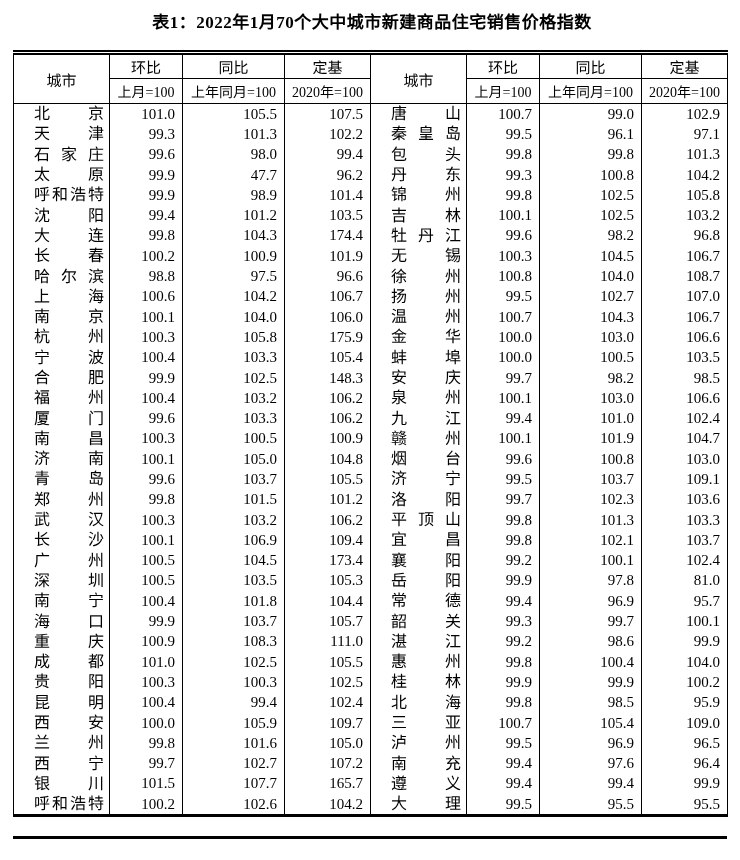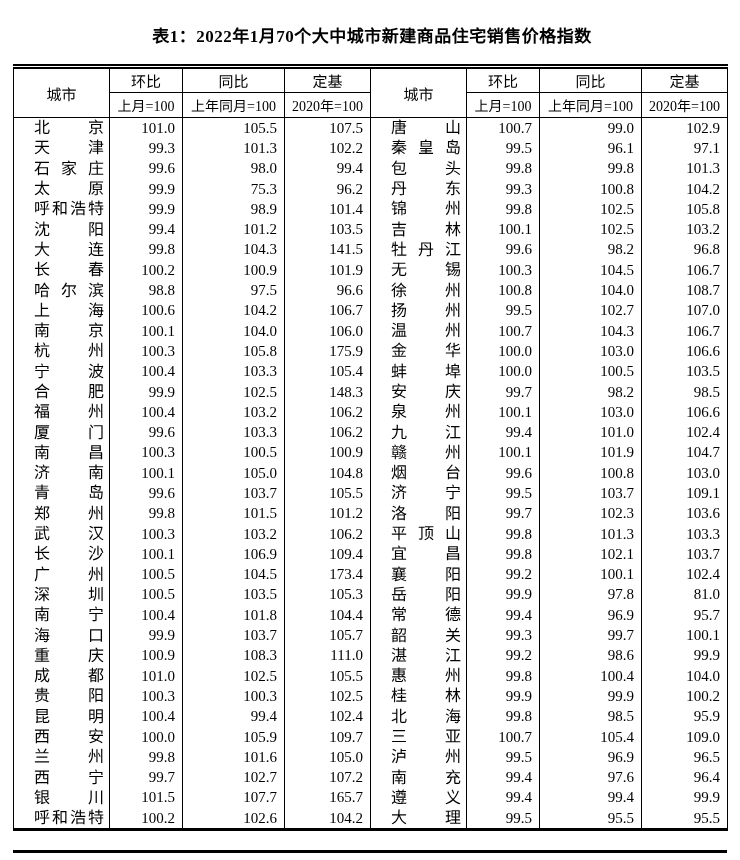--- a/index.html
+++ b/index.html
@@ -15,21 +15,21 @@
   .page {
     position: relative;
     width: 740px;
     height: 860px;
     background: #ffffff;
   }
   .title {
     text-align: center;
     font-weight: bold;
     font-size: 17px;
-    padding-top: 22px;
+    padding-top: 8px;
     margin: 0 0 17px 4px;
     letter-spacing: 0.5px;
   }
   table.price-table {
     border-collapse: collapse;
     table-layout: fixed;
     width: 714px;
     margin-left: 13px;
     border-top: 5px double #000;
     border-bottom: 3px solid #000;
@@ -143,21 +143,21 @@
           <td class="num">98.0</td>
           <td class="num">99.4</td>
           <td class="city-td"><span class="city-name">包头</span></td>
           <td class="num">99.8</td>
           <td class="num">99.8</td>
           <td class="num">101.3</td>
         </tr>
         <tr>
           <td class="city-td"><span class="city-name">太原</span></td>
           <td class="num">99.9</td>
-          <td class="num">75.3</td>
+          <td class="num">47.7</td>
           <td class="num">96.2</td>
           <td class="city-td"><span class="city-name">丹东</span></td>
           <td class="num">99.3</td>
           <td class="num">100.8</td>
           <td class="num">104.2</td>
         </tr>
         <tr>
           <td class="city-td"><span class="city-name">呼和浩特</span></td>
           <td class="num">99.9</td>
           <td class="num">98.9</td>
@@ -174,21 +174,21 @@
           <td class="num">103.5</td>
           <td class="city-td"><span class="city-name">吉林</span></td>
           <td class="num">100.1</td>
           <td class="num">102.5</td>
           <td class="num">103.2</td>
         </tr>
         <tr>
           <td class="city-td"><span class="city-name">大连</span></td>
           <td class="num">99.8</td>
           <td class="num">104.3</td>
-          <td class="num">141.5</td>
+          <td class="num">174.4</td>
           <td class="city-td"><span class="city-name">牡丹江</span></td>
           <td class="num">99.6</td>
           <td class="num">98.2</td>
           <td class="num">96.8</td>
         </tr>
         <tr>
           <td class="city-td"><span class="city-name">长春</span></td>
           <td class="num">100.2</td>
           <td class="num">100.9</td>
           <td class="num">101.9</td>

